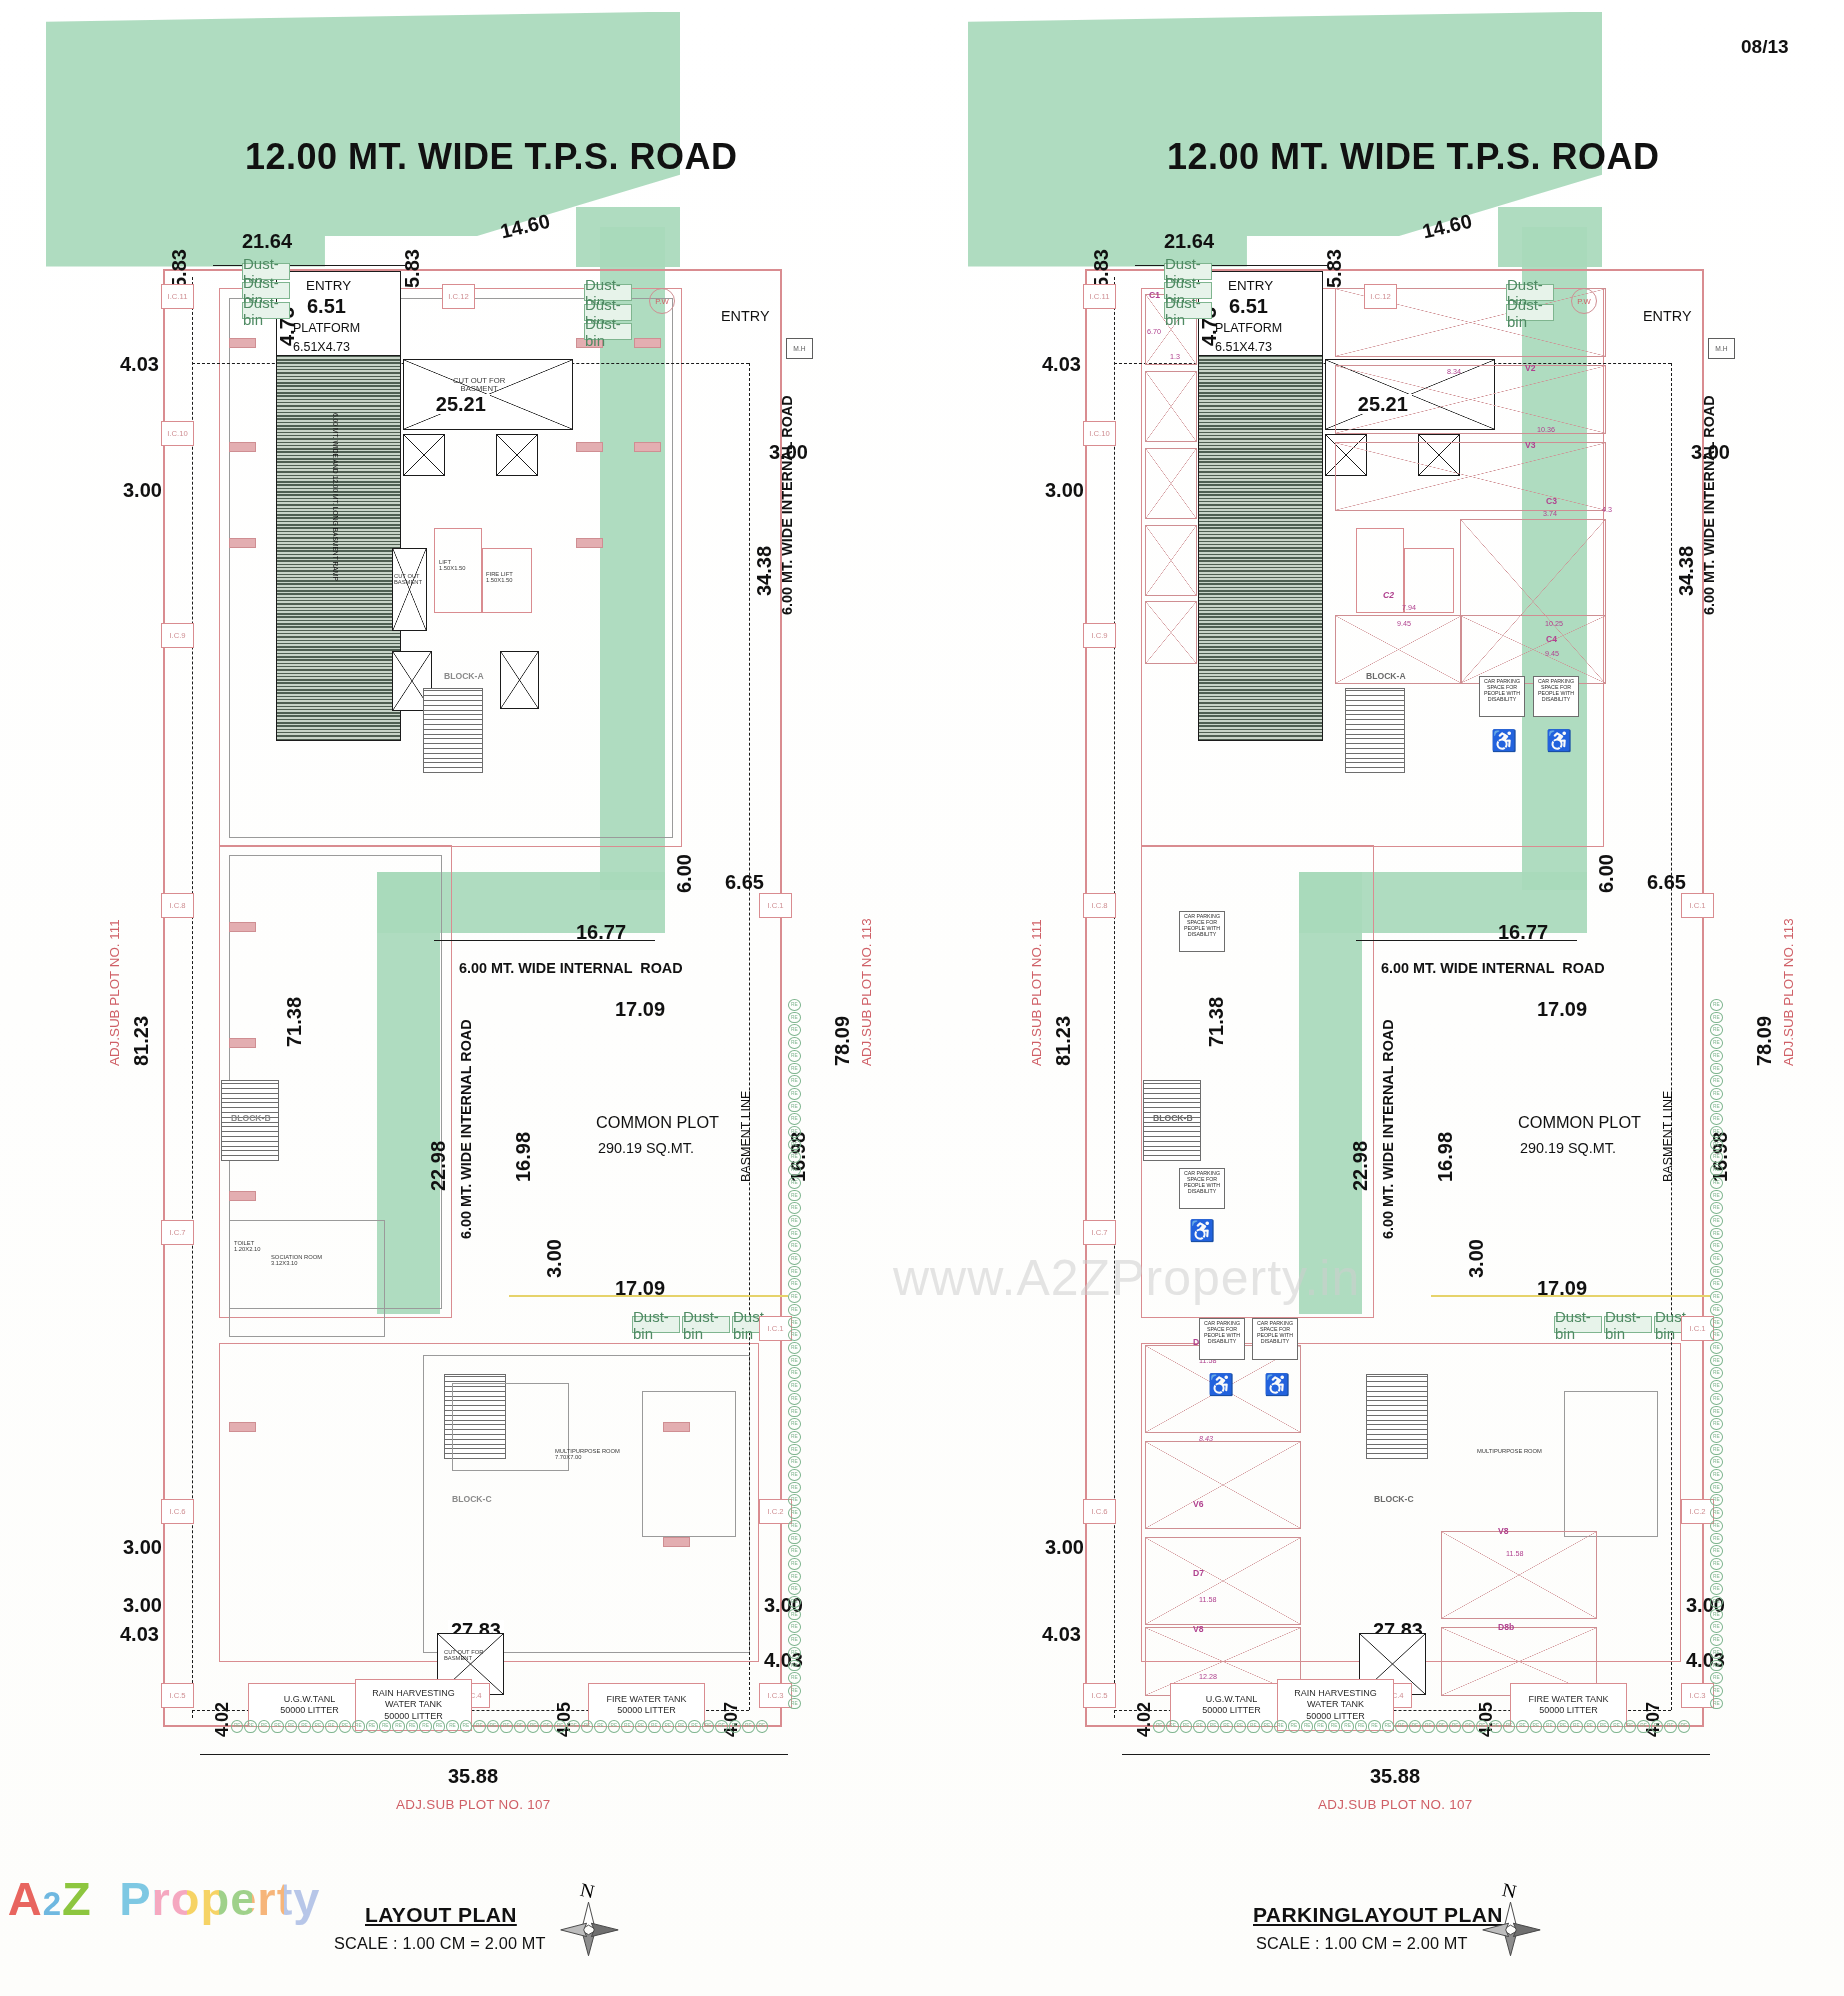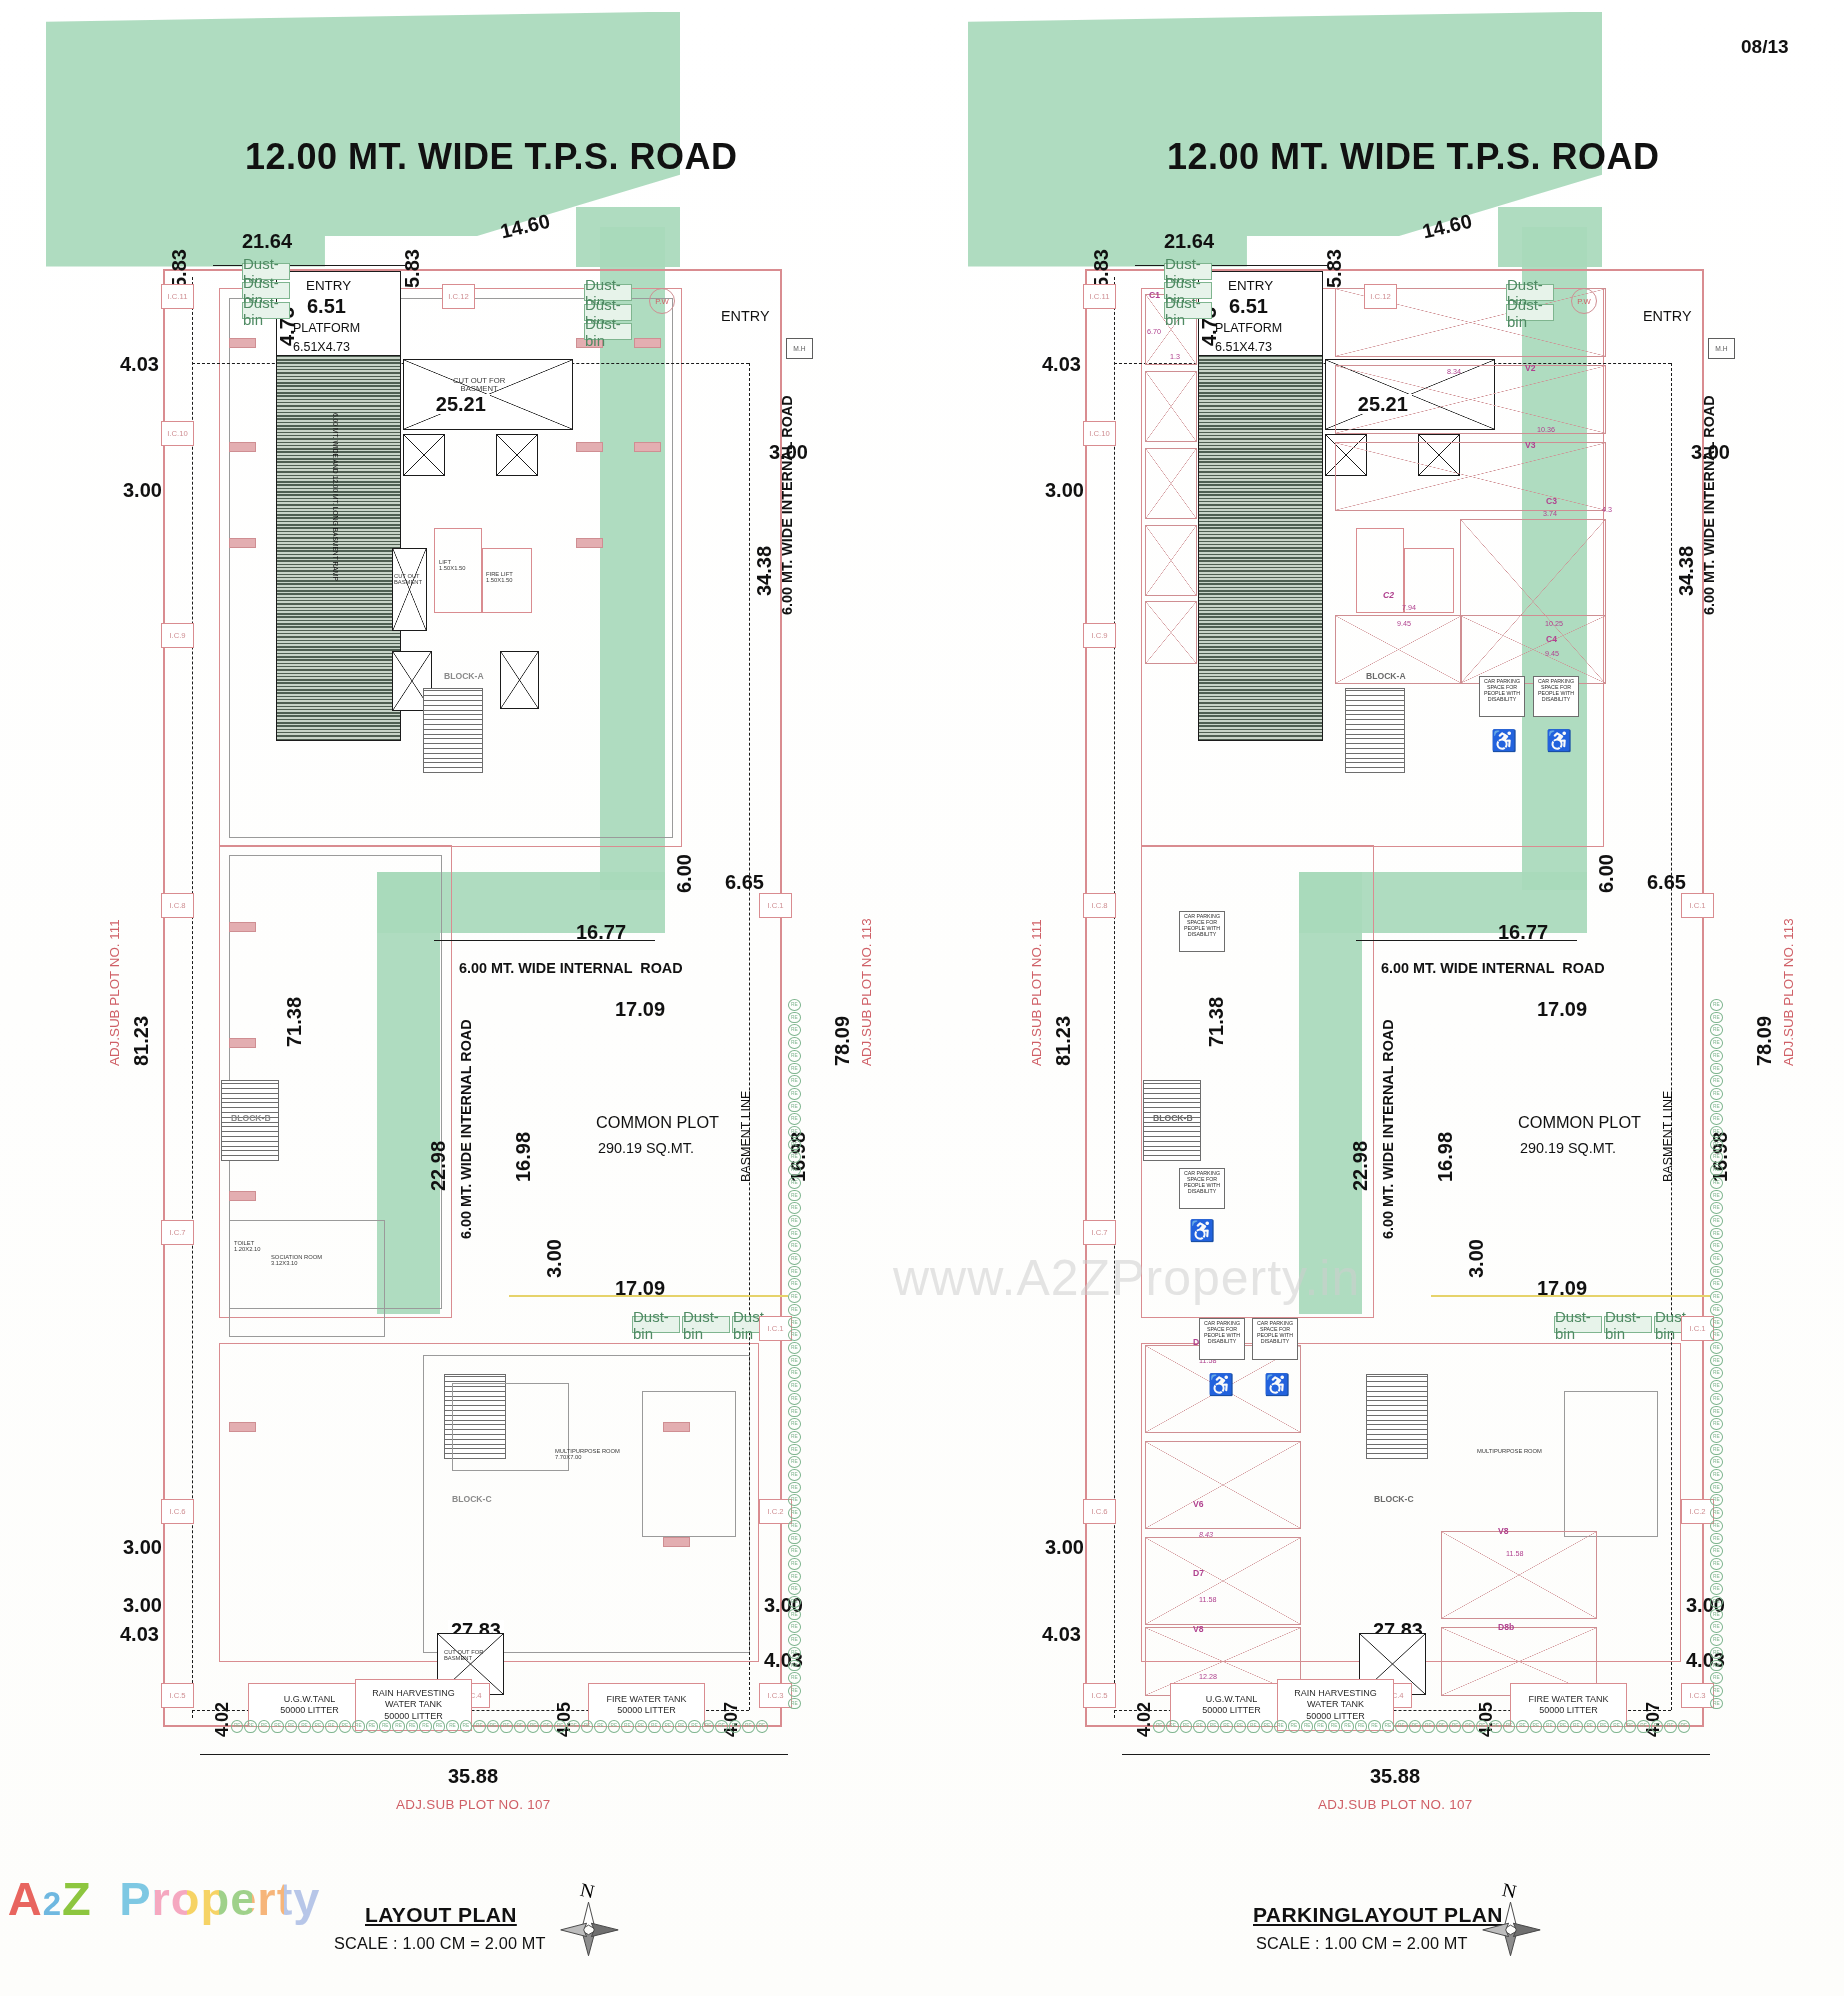--- a/index.html
+++ b/index.html
@@ -494,21 +494,21 @@
   <div class="stall" style="left:538px;top:615px;width:144px;height:67px;"></div>
   <div class="stall-lbl" style="left:624px;top:634px;">C4</div>
   <div class="stall-dim" style="left:623px;top:619px;">10.25</div>
   <div class="stall-dim" style="left:623px;top:649px;">9.45</div>
 
   <div class="stall" style="left:223px;top:1345px;width:154px;height:86px;"></div>
   <div class="stall-lbl" style="left:271px;top:1337px;">D6</div>
   <div class="stall-dim" style="left:277px;top:1356px;">11.58</div>
   <div class="stall" style="left:223px;top:1441px;width:154px;height:86px;"></div>
   <div class="stall-lbl" style="left:271px;top:1499px;">V6</div>
-  <div class="stall-dim" style="left:277px;top:1530px;font-style:italic;">8.43</div>
+  <div class="stall-dim" style="left:277px;top:1434px;font-style:italic;">8.43</div>
   <div class="stall" style="left:223px;top:1537px;width:154px;height:86px;"></div>
   <div class="stall-lbl" style="left:271px;top:1568px;">D7</div>
   <div class="stall-dim" style="left:277px;top:1595px;">11.58</div>
   <div class="stall" style="left:223px;top:1627px;width:154px;height:67px;"></div>
   <div class="stall-lbl" style="left:271px;top:1624px;">V8</div>
   <div class="stall-dim" style="left:277px;top:1672px;">12.28</div>
 
   <div class="stall" style="left:519px;top:1531px;width:154px;height:86px;"></div>
   <div class="stall-lbl" style="left:576px;top:1526px;">V8</div>
   <div class="stall-dim" style="left:584px;top:1549px;">11.58</div>

